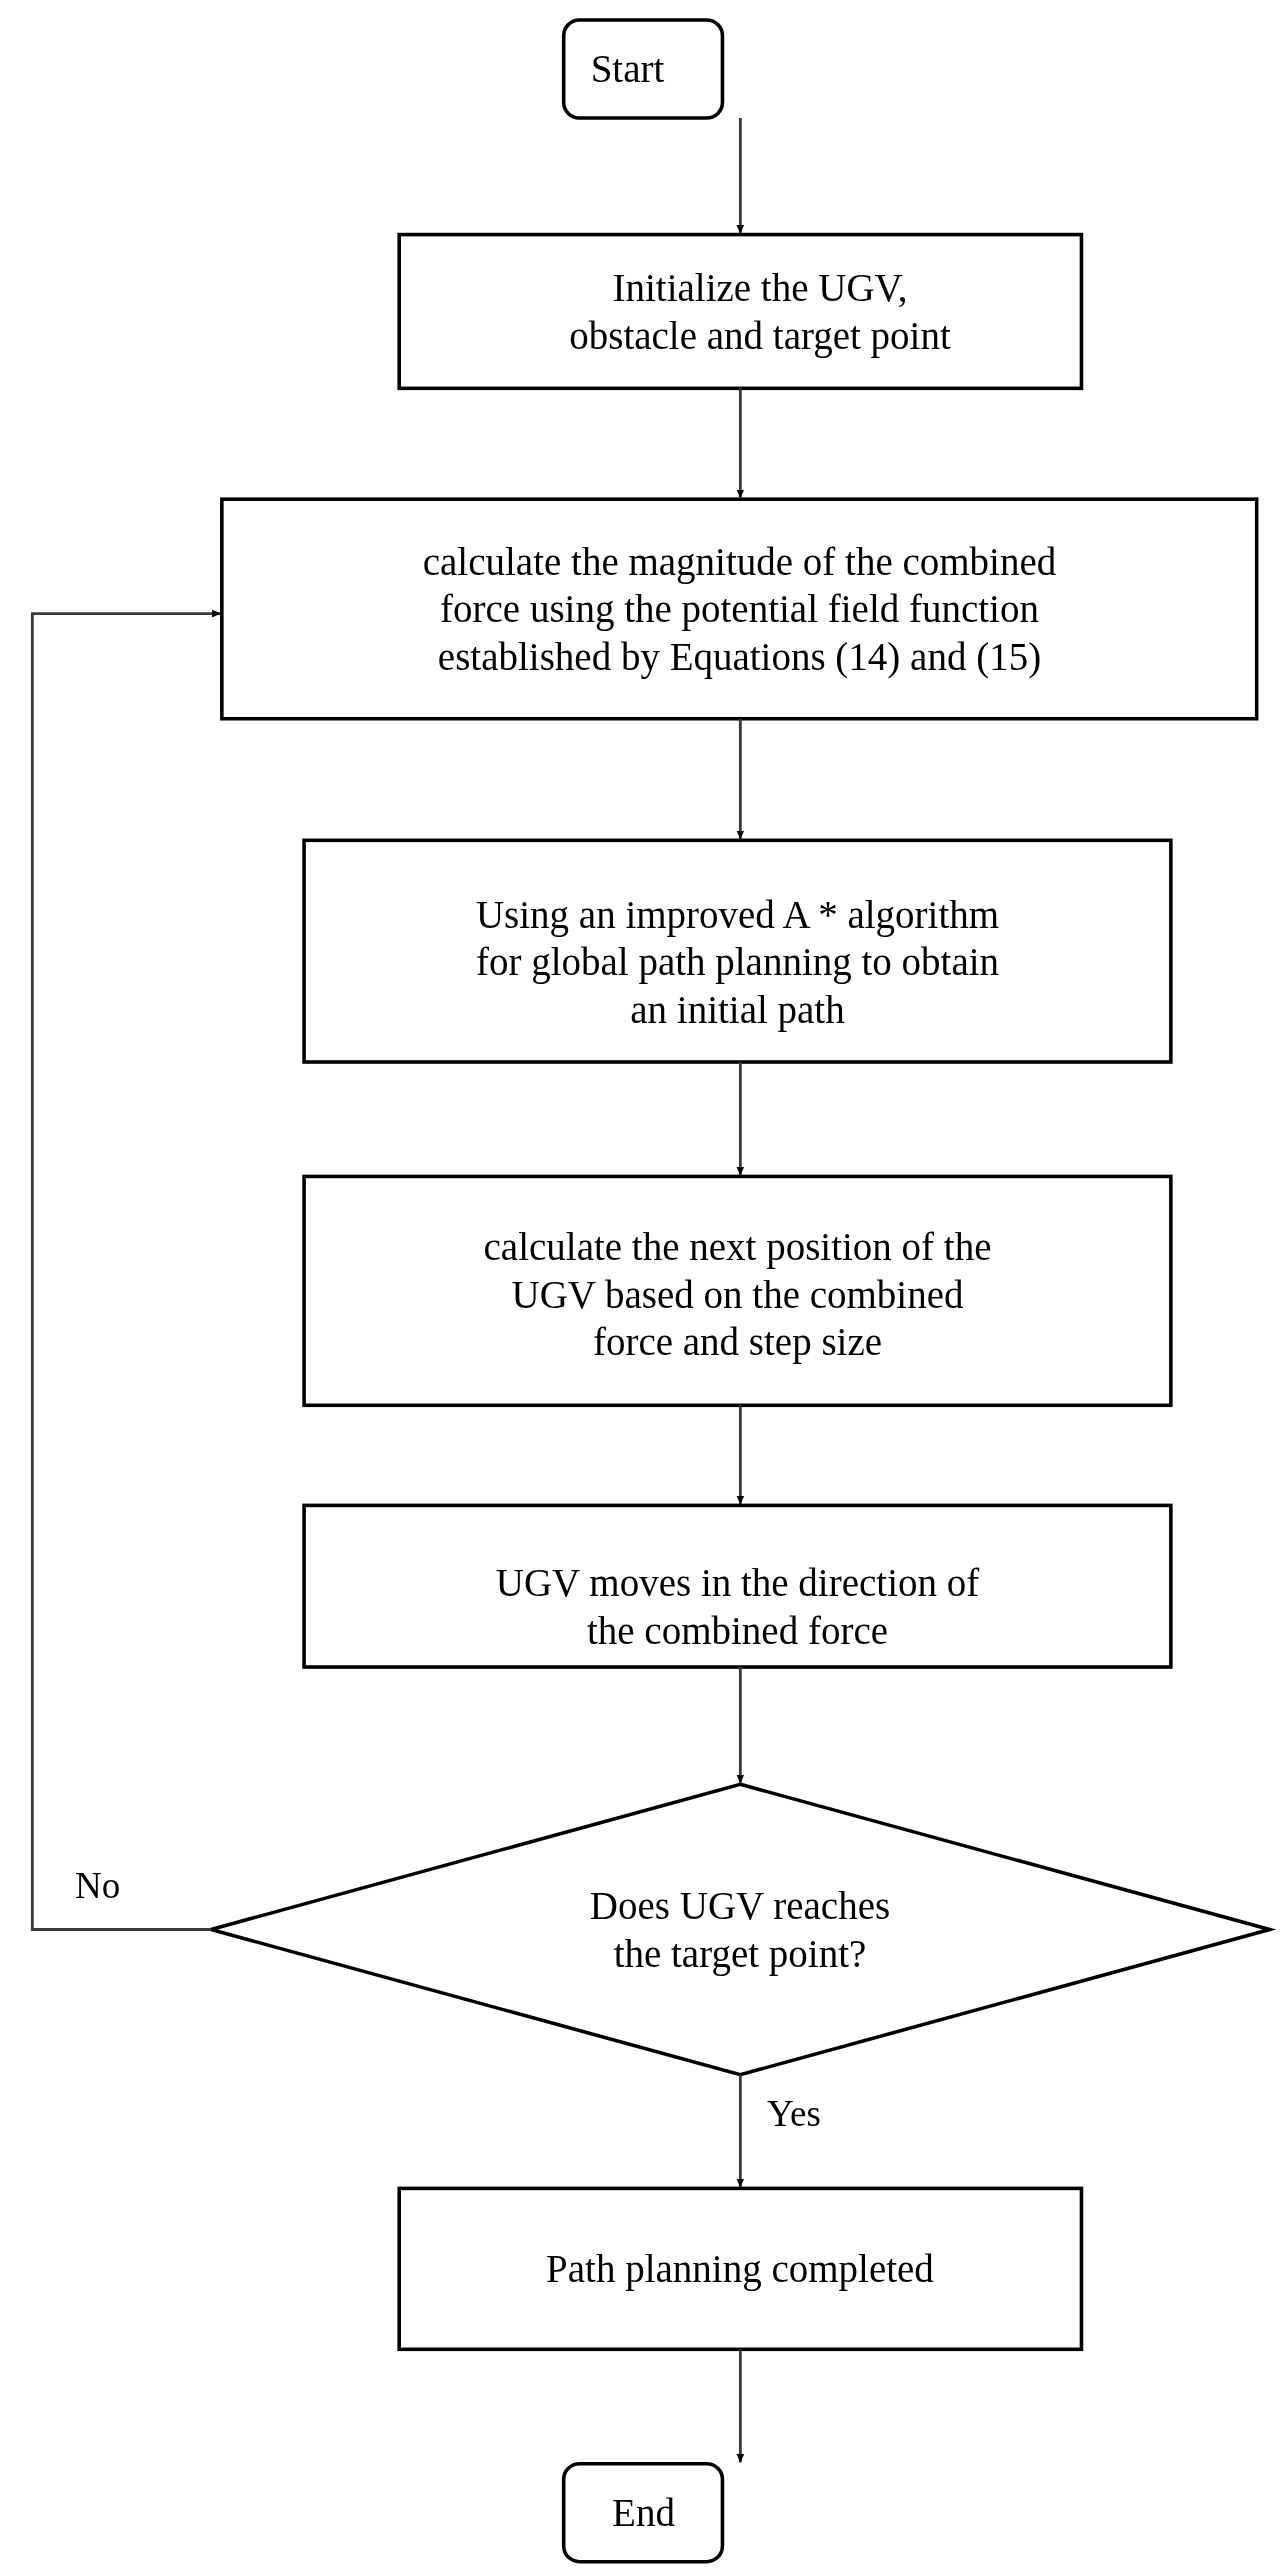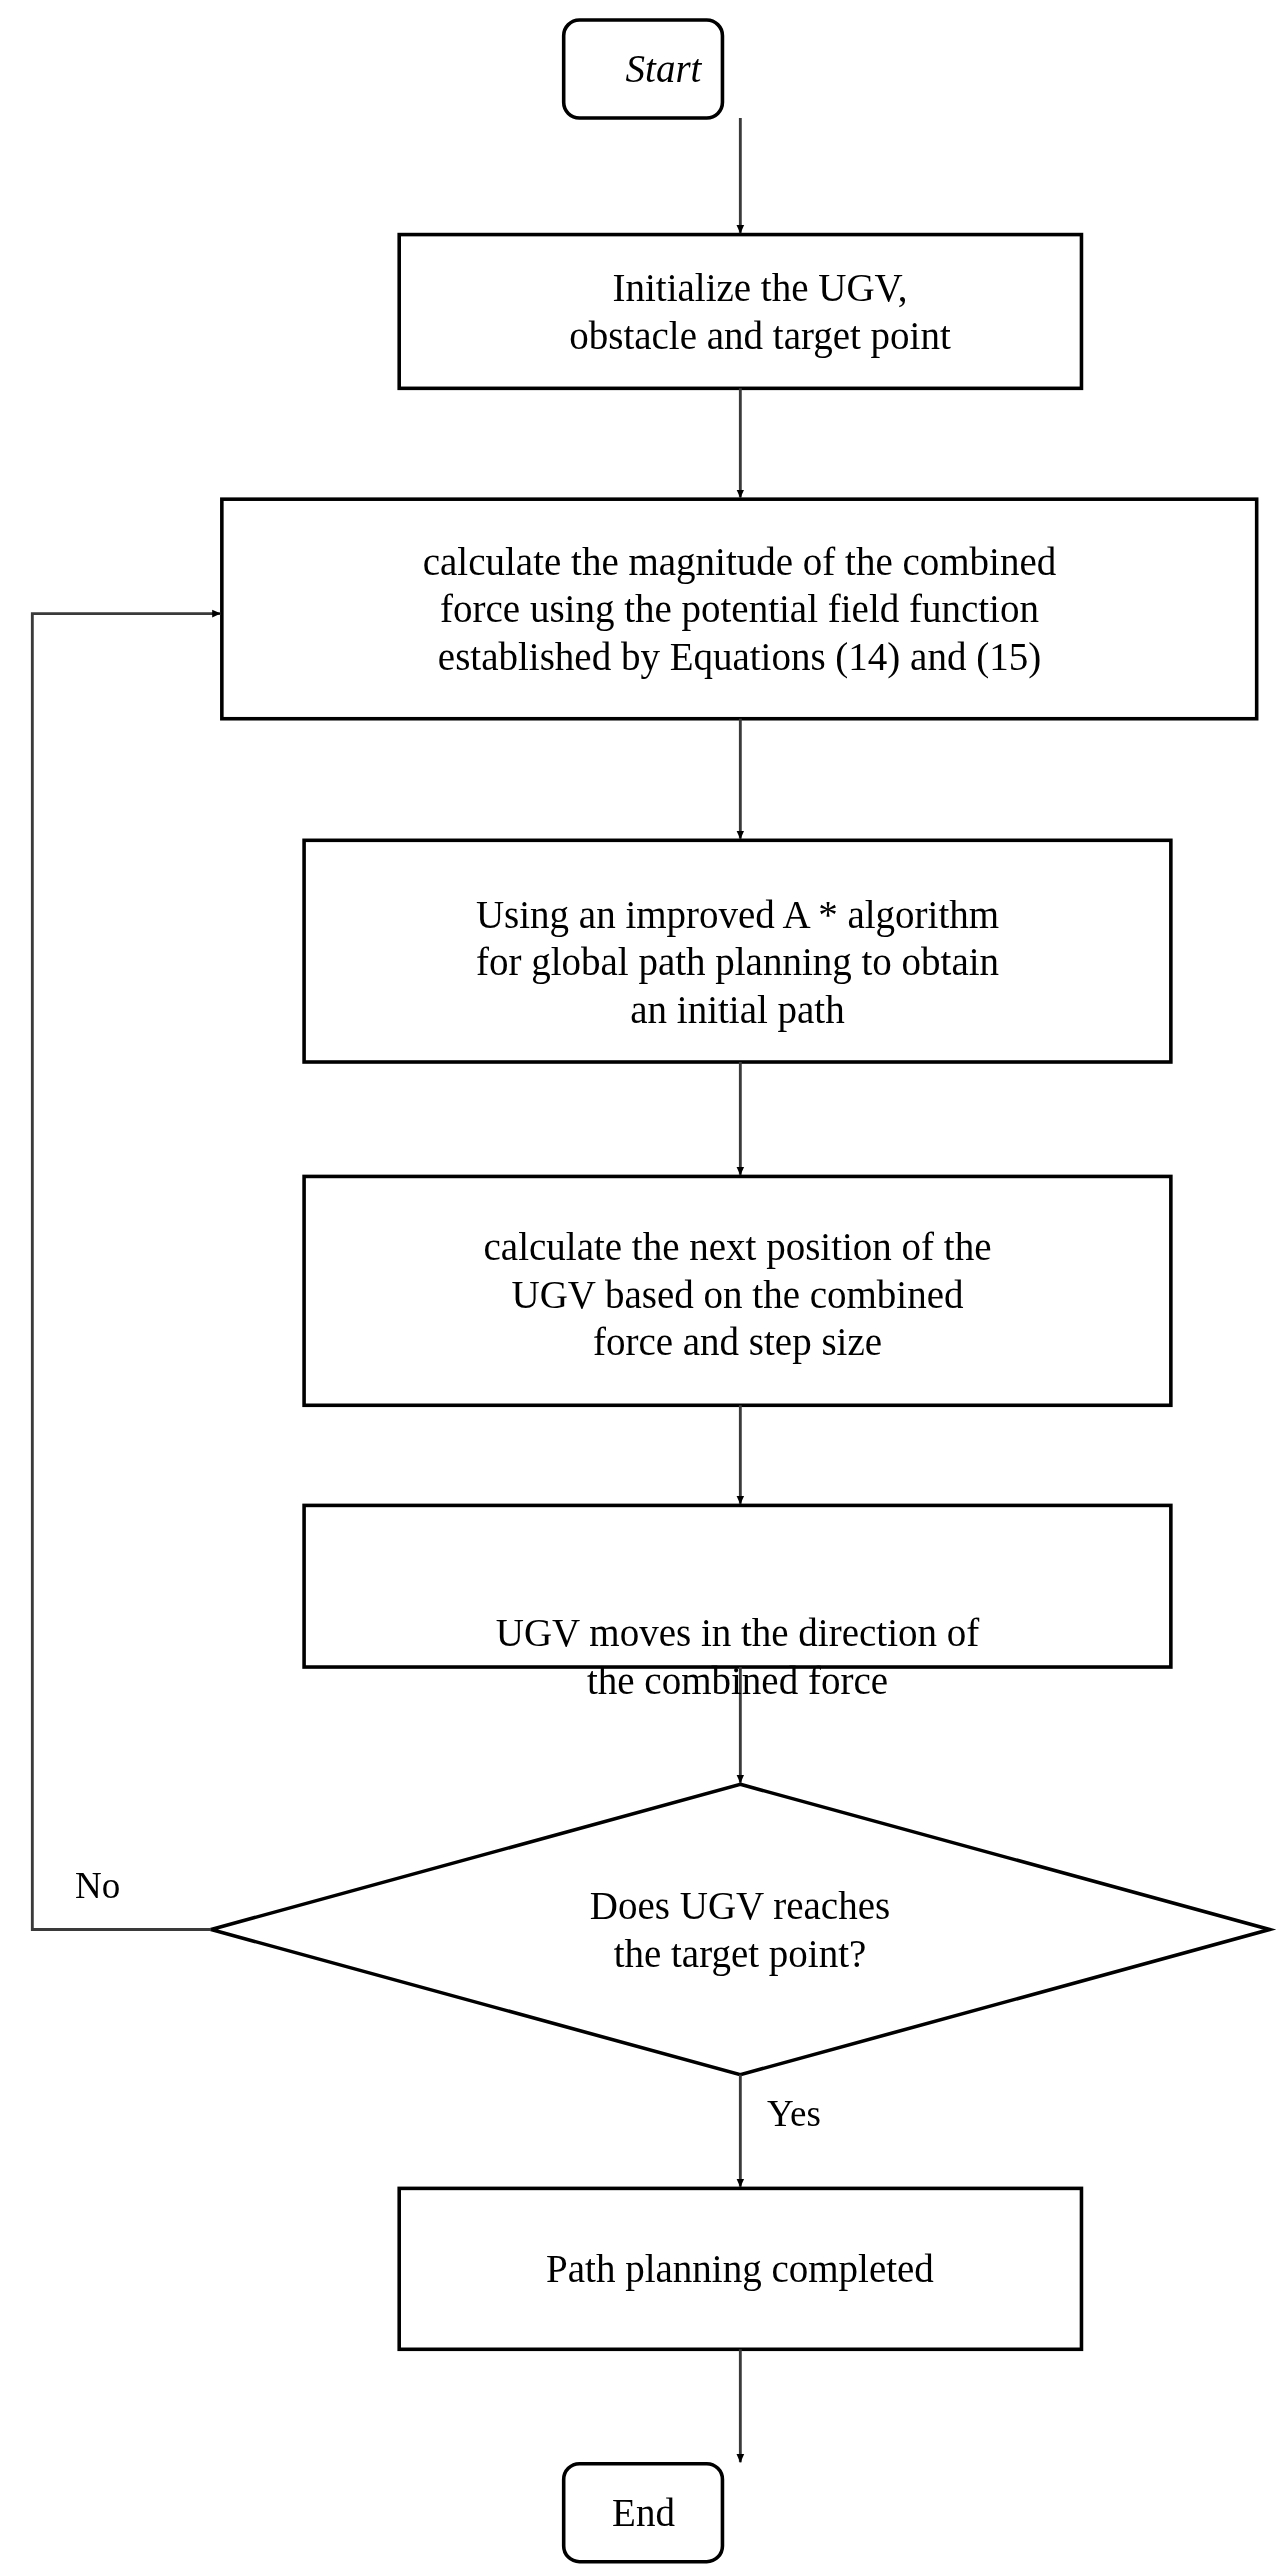--- a/index.html
+++ b/index.html
@@ -85,38 +85,38 @@
 
     <line x1="1035" y1="2331" x2="1035" y2="2493" stroke="#3a3a3a" stroke-width="4" marker-end="url(#arrowhead)"></line>
 
     <path d="M295,2698 L45,2698 L45,858 L308,858" fill="none" stroke="#3a3a3a" stroke-width="4" marker-end="url(#arrowhead)"></path>
 
     <line x1="1035" y1="2901" x2="1035" y2="3058" stroke="#3a3a3a" stroke-width="4" marker-end="url(#arrowhead)"></line>
 
     <line x1="1035" y1="3285" x2="1035" y2="3443" stroke="#3a3a3a" stroke-width="4" marker-end="url(#arrowhead)"></line>
   </svg>
 
-  <div class="node-label fs-term" style="left:584px; top:20px; width:159px; height:98px;font-style:italic;">Start</div>
+  <div class="node-label fs-term" style="left:548px; top:20px; width:159px; height:98px;">Start</div>
 
   <div class="node-label fs-proc" style="left:419px; top:235px; width:682px; height:154px;">Initialize the UGV,
 obstacle and target point</div>
 
   <div class="node-label fs-proc" style="left:222px; top:499px; width:1035px; height:220px;">calculate the magnitude of the combined
 force using the potential field function
 established by Equations (14) and (15)</div>
 
   <div class="node-label fs-proc" style="left:304px; top:840px; width:867px; height:244px;">Using an improved A * algorithm
 for global path planning to obtain
 an initial path</div>
 
   <div class="node-label fs-proc" style="left:304px; top:1180px; width:867px; height:229px;">calculate the next position of the
 UGV based on the combined
 force and step size</div>
 
-  <div class="node-label fs-proc" style="left:304px; top:1551px; width:867px; height:211px;">UGV moves in the direction of
+  <div class="node-label fs-proc" style="left:304px; top:1501px; width:867px; height:211px;">UGV moves in the direction of
 the combined force</div>
 
   <div class="node-label fs-dec" style="left:454px; top:1831px; width:572px; height:197px;">Does UGV reaches
 the target point?</div>
 
   <div class="node-label fs-proc" style="left:399px; top:2188px; width:682px; height:161px;">Path planning completed</div>
 
   <div class="node-label fs-term" style="left:564px; top:2464px; width:159px; height:98px;">End</div>
 
   <div class="edge-label fs-edge" style="left:75px; top:1867px;">No</div>

